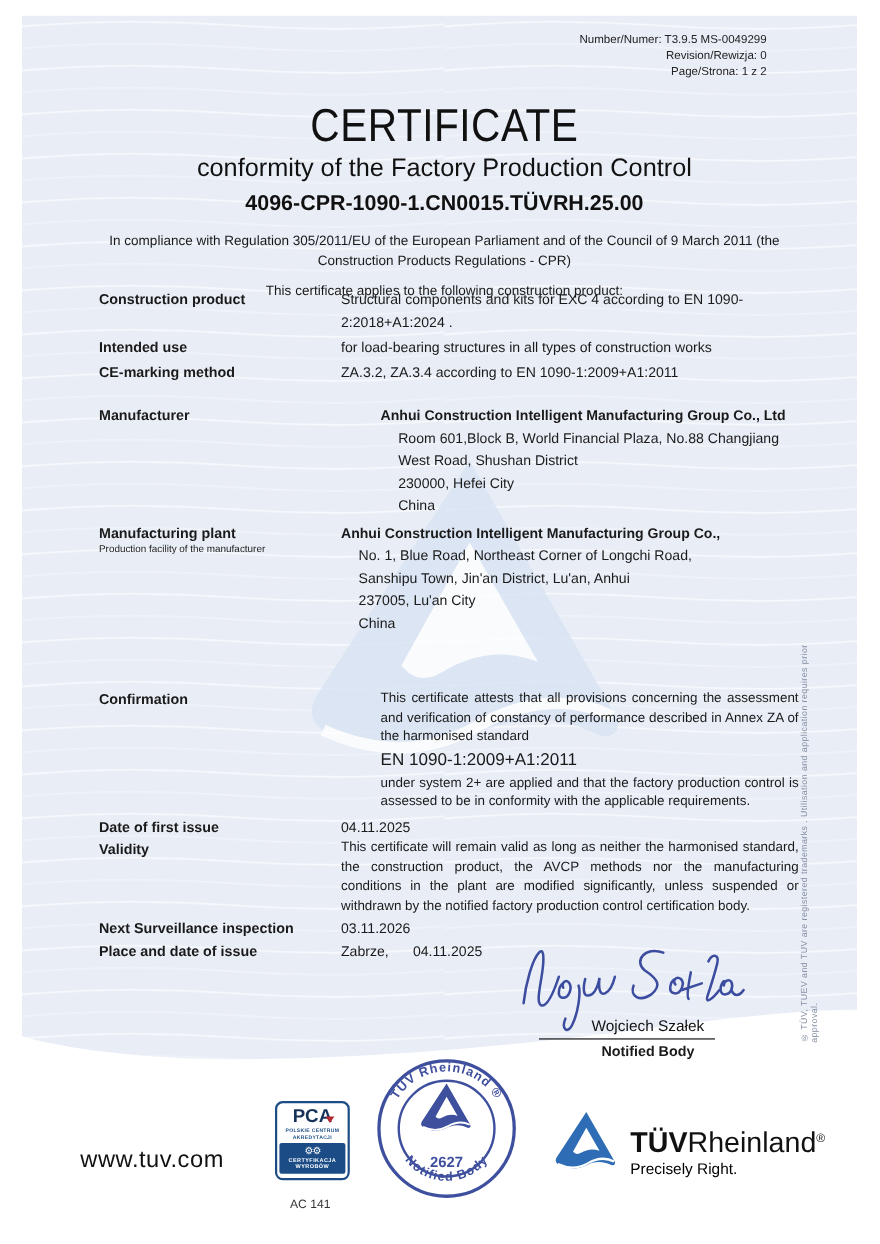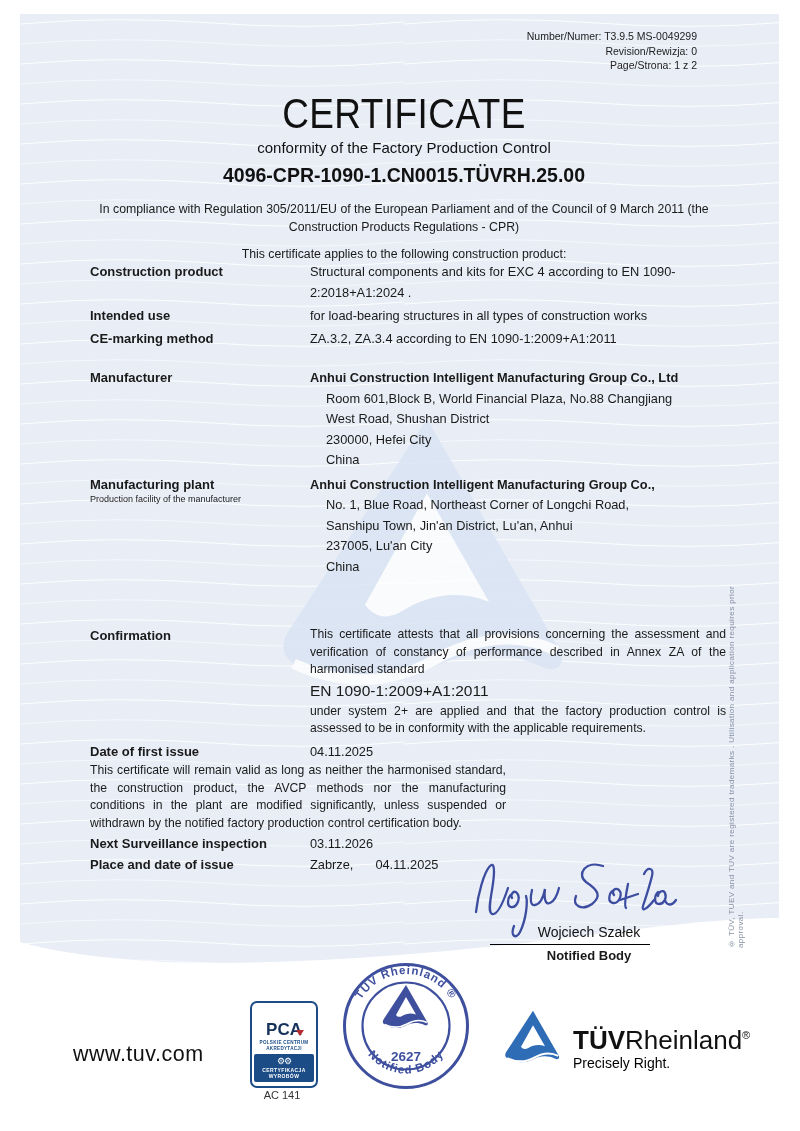--- a/index.html
+++ b/index.html
@@ -7,56 +7,56 @@
         font-family:"Liberation Sans",sans-serif;color:#1a1a1a;}
   .panel-svg{position:absolute;left:20px;top:14px;}
 
   
   .meta{position:absolute;top:29px;right:82px;text-align:right;font-size:10.5px;line-height:14.5px;color:#222;}
 
   
   .title-block{position:absolute;left:20px;top:90px;width:768px;text-align:center;}
   .title-main{font-size:42px;font-weight:400;letter-spacing:0.5px;color:#111;margin:0;
               transform:scaleX(0.88);transform-origin:center;}
-  .title-sub{font-size:15px;margin-top:1px;color:#111;}
+  .title-sub{font-size:23px;margin-top:1px;color:#111;}
   .title-cert{font-size:19.5px;font-weight:700;margin-top:8px;color:#111;}
   .title-compliance{font-size:12.3px;line-height:18px;margin:13px auto 0;max-width:660px;}
   .title-applies{font-size:12.3px;margin-top:11px;}
 
   
   .content-a{position:absolute;left:90px;top:262px;width:636px;}
   .content-b{position:absolute;left:90px;top:626px;width:636px;}
   .row{display:flex;}
   .lbl{width:220px;flex-shrink:0;font-weight:700;font-size:13px;line-height:20px;}
   .sublbl{font-size:9px;font-weight:400;line-height:10px;margin-top:-1px;color:#222;}
   .val{width:416px;font-size:12.8px;line-height:20.5px;}
   .val.nowrap div, .val.nowrap{white-space:nowrap;}
   .val .company{font-weight:700;white-space:nowrap;}
   .val .addr{white-space:nowrap;margin-left:16px;}
   .para{font-size:12.2px;line-height:17.5px;text-align:justify;}
   .std-line{font-size:15.5px;line-height:20px;margin:2px 0 2px;}
   .mb3{margin-bottom:3px;} .mb2{margin-bottom:2px;} .mb19{margin-bottom:19px;}
-  .mb4{margin-bottom:4px;}
+  .mb4{margin-bottom:4px;gap:36px;}
   .gap-date{display:inline-block;width:22px;}
 
   
   .signature{position:absolute;left:468px;top:850px;width:215px;height:115px;}
   .sig-script{position:absolute;left:0;top:0;}
   .sig-name{position:absolute;left:40px;top:74px;width:162px;text-align:center;font-size:14px;color:#111;}
   .sig-rule{position:absolute;left:22px;top:94px;width:160px;border-top:1.7px solid #000;}
   .sig-role{position:absolute;left:40px;top:98px;width:162px;text-align:center;font-size:13px;font-weight:700;}
 
   
   .side-note{position:absolute;right:34px;top:556px;height:392px;writing-mode:vertical-rl;
              transform:rotate(180deg);font-size:8px;letter-spacing:0.4px;color:#8590a2;}
 
   
   .website{position:absolute;left:73px;top:1042px;font-size:21.5px;letter-spacing:0.5px;color:#111;}
   .pca{position:absolute;left:250px;top:1001px;width:60px;border:2px solid #1b4c86;border-radius:7px;
-       background:#fff;text-align:center;padding:18px 2px 4px;}
+       background:#fff;text-align:center;padding:3px 2px 4px;}
   .pca-acronym{font-size:17px;font-weight:700;color:#16325a;line-height:17px;position:relative;}
   .pca-red{position:absolute;right:10px;bottom:2px;width:0;height:0;
            border-left:4px solid transparent;border-right:4px solid transparent;border-top:6px solid #b32b30;}
   .pca-org{font-size:4.6px;font-weight:700;color:#1b4c86;line-height:5.5px;letter-spacing:0.3px;margin-top:2px;}
   .pca-box{background:#1b4c86;color:#fff;margin-top:3px;padding:2px 1px 3px;border-radius:2px;}
   .pca-gears{font-size:9px;line-height:11px;letter-spacing:-1px;}
   .pca-box-line{font-size:5px;font-weight:700;letter-spacing:0.4px;line-height:6px;}
   .pca-code{position:absolute;left:250px;top:1089px;width:64px;text-align:center;font-size:11px;color:#333;}
   .stamp{position:absolute;left:341px;top:961px;}
   .brand{position:absolute;left:503px;top:1008px;display:flex;align-items:flex-start;}
@@ -147,20 +147,21 @@
         <div class="para">This certificate attests that all provisions concerning the assessment and verification of constancy of performance described in Annex ZA of the harmonised standard</div>
         <div class="std-line">EN 1090-1:2009+A1:2011</div>
         <div class="para">under system 2+ are applied and that the factory production control is assessed to be in conformity with the applicable requirements.</div>
       </div>
     </div>
     <div class="row">
       <div class="lbl">Date of first issue</div>
       <div class="val nowrap">04.11.2025</div>
     </div>
     <div class="row mb2">
+      <div class="lbl">Validity</div>
       <div class="val para">This certificate will remain valid as long as neither the harmonised standard, the construction product, the AVCP methods nor the manufacturing conditions in the plant are modified significantly, unless suspended or withdrawn by the notified factory production control certification body.</div>
     </div>
     <div class="row">
       <div class="lbl">Next Surveillance inspection</div>
       <div class="val nowrap">03.11.2026</div>
     </div>
     <div class="row">
       <div class="lbl">Place and date of issue</div>
       <div class="val nowrap">
         <span>Zabrze,</span><span class="gap-date"></span><span>04.11.2025</span>

